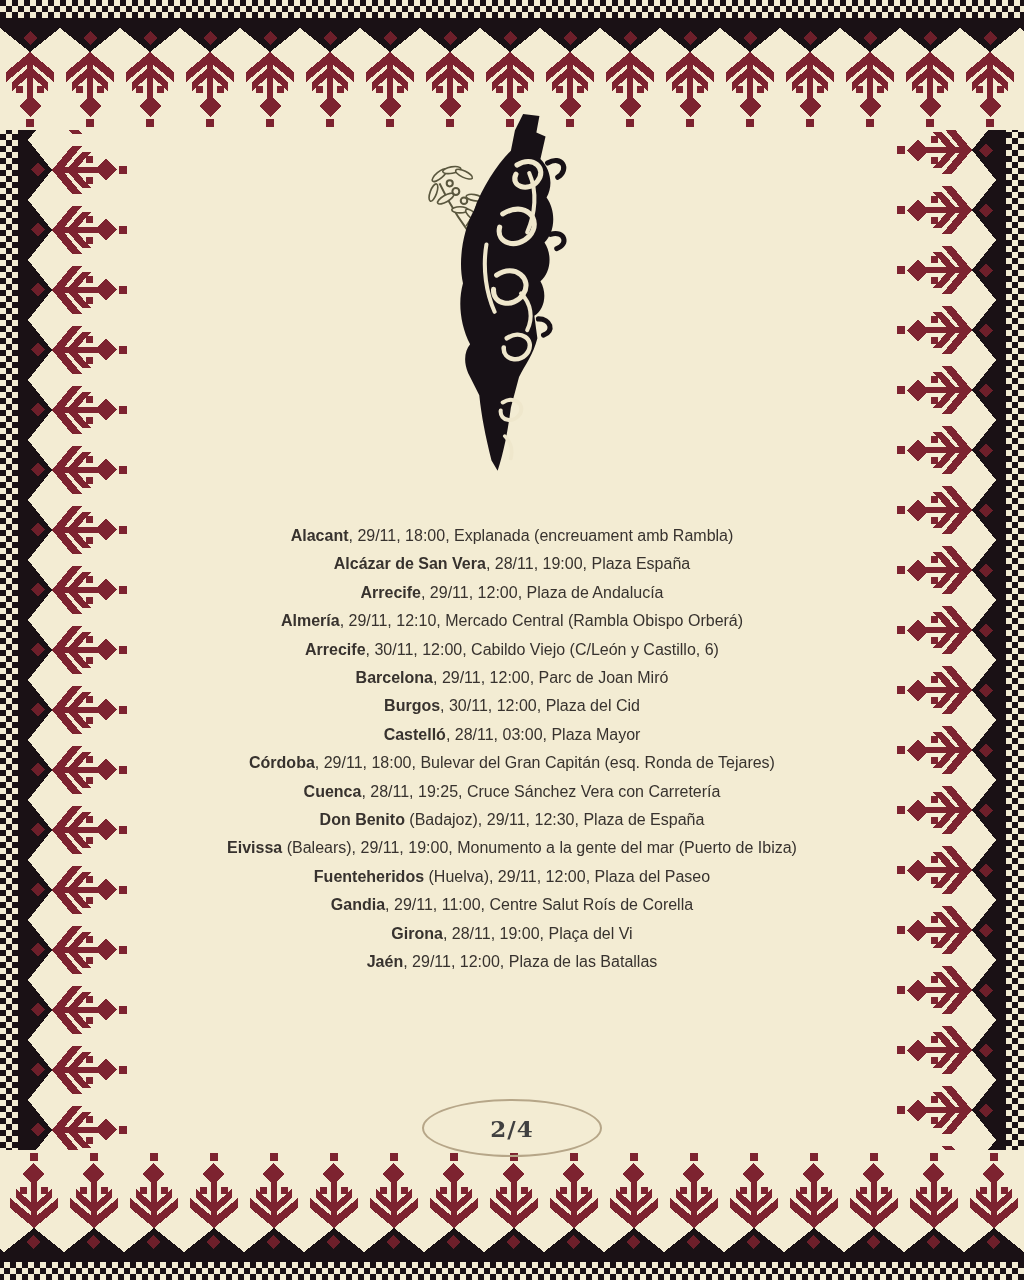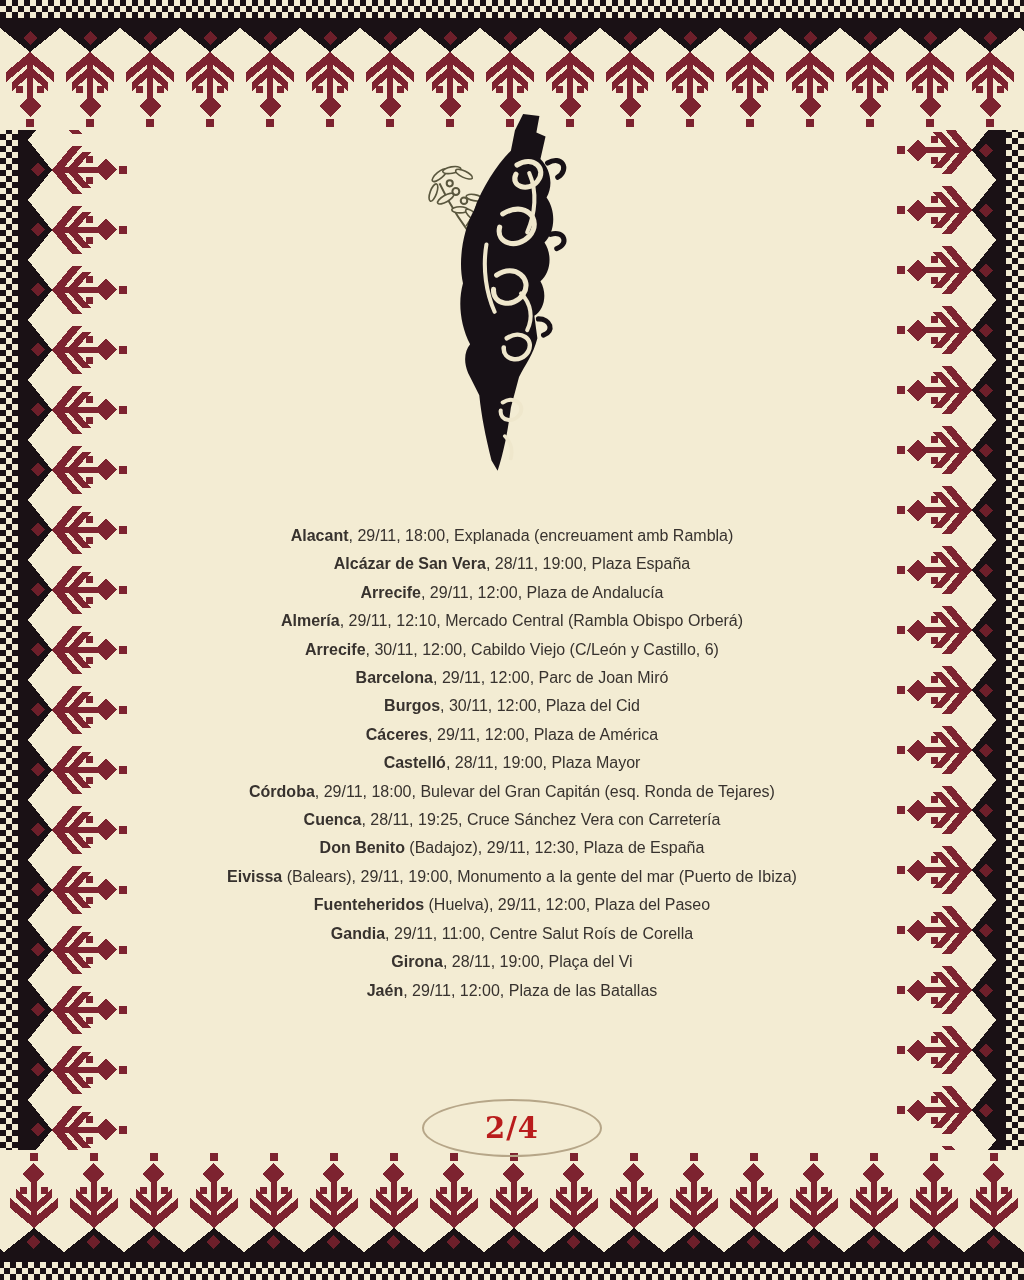--- a/index.html
+++ b/index.html
@@ -14,22 +14,22 @@
   .events{
     position:absolute;left:90px;right:90px;top:522px;
     text-align:center;color:#37322e;font-size:16px;line-height:28.4px;
   }
   .events .line{white-space:nowrap;}
   .events .city{font-weight:700;}
   .badge{
     position:absolute;left:50%;top:1099px;transform:translateX(-50%);
     width:176px;height:54px;border:2px solid #b6a688;border-radius:50%;
     display:flex;align-items:center;justify-content:center;
-    color:#b91c1c;font-family:"DejaVu Serif","Liberation Serif",serif;
-    font-size:29px;font-weight:700;letter-spacing:1px;
+    color:#404040;font-family:"DejaVu Serif","Liberation Serif",serif;
+    font-size:23px;font-weight:700;letter-spacing:1px;
   }
 </style>
 </head>
 <body>
 
 <div class="poster">
 
   <svg class="border-svg" viewBox="0 0 1024 1280" shape-rendering="crispEdges" aria-hidden="true">
     <defs>
       <pattern id="tz" width="60" height="130" patternUnits="userSpaceOnUse">
@@ -146,23 +146,22 @@
     <div class="line"><span class="city">Arrecife</span><span class="details">, 29/11, 12:00, Plaza de Andalucía</span></div>
 
     <div class="line"><span class="city">Almería</span><span class="details">, 29/11, 12:10, Mercado Central (Rambla Obispo Orberá)</span></div>
 
     <div class="line"><span class="city">Arrecife</span><span class="details">, 30/11, 12:00, Cabildo Viejo (C/León y Castillo, 6)</span></div>
 
     <div class="line"><span class="city">Barcelona</span><span class="details">, 29/11, 12:00, Parc de Joan Miró</span></div>
 
     <div class="line"><span class="city">Burgos</span><span class="details">, 30/11, 12:00, Plaza del Cid</span></div>
 
-    <div class="line"><span class="city">Cáceres</span><span class="details">, 29/11, 12:00, Plaza de América</span></div>
 
-    <div class="line"><span class="city">Castelló</span><span class="details">, 28/11, 19:00, Plaza Mayor</span></div>
+    <div class="line"><span class="city">Castelló</span><span class="details">, 28/11, 03:00, Plaza Mayor</span></div>
 
     <div class="line"><span class="city">Córdoba</span><span class="details">, 29/11, 18:00, Bulevar del Gran Capitán (esq. Ronda de Tejares)</span></div>
 
     <div class="line"><span class="city">Cuenca</span><span class="details">, 28/11, 19:25, Cruce Sánchez Vera con Carretería</span></div>
 
     <div class="line"><span class="city">Don Benito</span><span class="details"> (Badajoz), 29/11, 12:30, Plaza de España</span></div>
 
     <div class="line"><span class="city">Eivissa</span><span class="details"> (Balears), 29/11, 19:00, Monumento a la gente del mar (Puerto de Ibiza)</span></div>
 
     <div class="line"><span class="city">Fuenteheridos</span><span class="details"> (Huelva), 29/11, 12:00, Plaza del Paseo</span></div>

